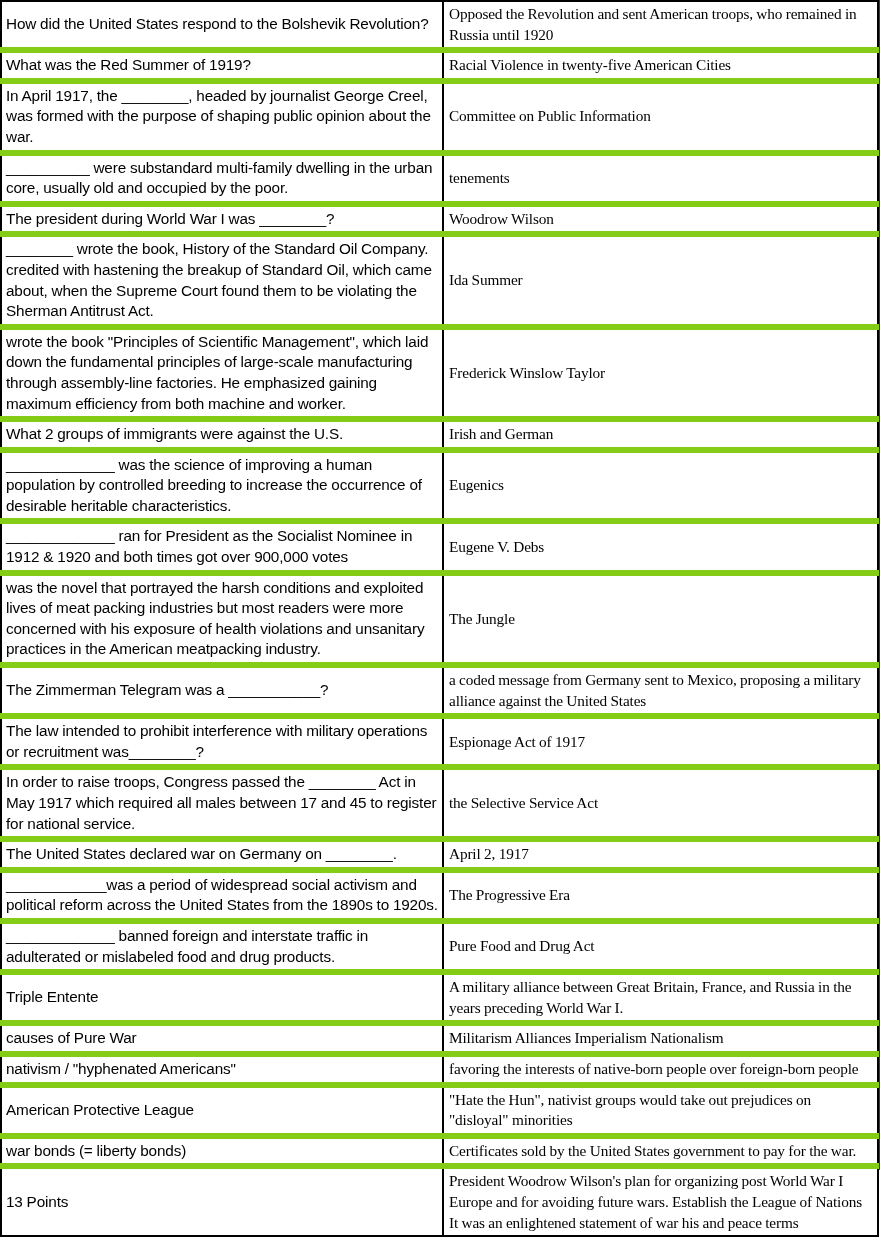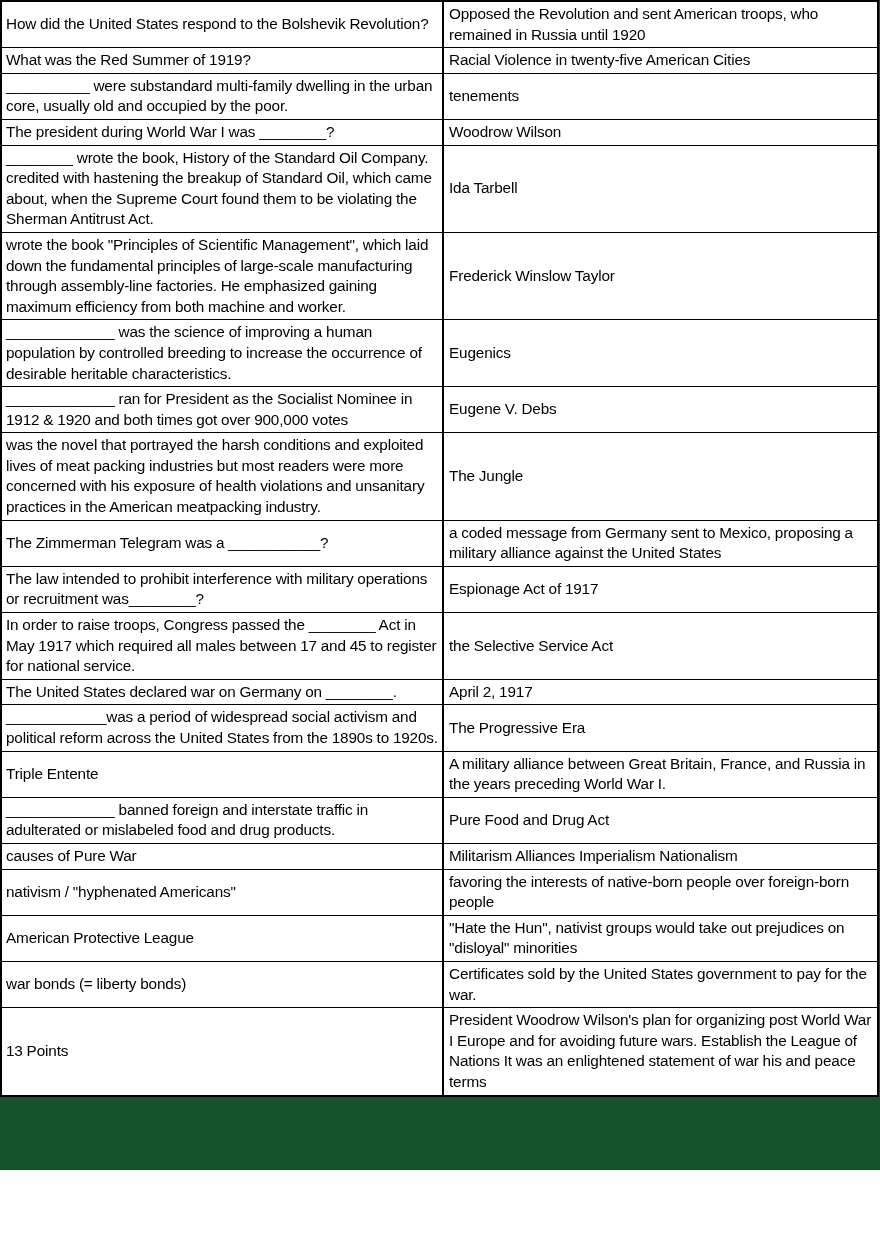--- a/index.html
+++ b/index.html
@@ -28,36 +28,37 @@
     margin: 0;
     border-top: 2px solid #000;
     border-left: 2px solid #000;
     border-right: 2px solid #000;
     border-bottom: 2px solid #000;
   }
   table.qa-table col.col-term { width: 442px; }
   table.qa-table col.col-def  { width: 435px; }
 
   table.qa-table td {
-    border-top: 1px solid #84cc16;
+    border-top: 6px solid #84cc16;
     border-bottom: 1px solid #000;
     border-right: 2px solid #000;
     vertical-align: middle;
     padding: 2px 4px 2px 4px;
     font-size: 15.3px;
     line-height: 20.6px;
     letter-spacing: -0.15px;
     word-spacing: -0.2px;
     font-family: "Liberation Sans", sans-serif;
     color: #000;
     background: #fff;
   }
   table.qa-table td.def-cell {
     border-right: none;
     padding-left: 5px;
+    font-family: Liberation Serif, serif;
   }
   table.qa-table tr td { }
   table.qa-table tr:first-child td { border-top: none; }
   table.qa-table tr:last-child td { border-bottom: none; }
 
   .cell-text {
     display: block;
     white-space: pre-wrap;
   }
 </style>
@@ -82,52 +83,68 @@
         <tr>
           <td class="term-cell">
             <span class="cell-text">What was the Red Summer of 1919?</span>
           </td>
           <td class="def-cell">
             <span class="cell-text">Racial Violence in twenty-five American Cities</span>
           </td>
         </tr>
         <tr>
           <td class="term-cell">
+            <span class="cell-text">In April 1917, the ________, headed by journalist George Creel, was formed with the purpose of shaping public opinion about the war.</span>
+          </td>
+          <td class="def-cell">
+            <span class="cell-text">Committee on Public Information</span>
+          </td>
+        </tr>
+        <tr>
+          <td class="term-cell">
             <span class="cell-text">__________ were substandard multi-family dwelling in the urban core, usually old and occupied by the poor.</span>
           </td>
           <td class="def-cell">
             <span class="cell-text">tenements</span>
           </td>
         </tr>
         <tr>
           <td class="term-cell">
             <span class="cell-text">The president during World War I was ________?</span>
           </td>
           <td class="def-cell">
             <span class="cell-text">Woodrow Wilson</span>
           </td>
         </tr>
         <tr>
           <td class="term-cell">
             <span class="cell-text">________ wrote the book, History of the Standard Oil Company. credited with hastening the breakup of Standard Oil, which came about, when the Supreme Court found them to be violating the Sherman Antitrust Act.</span>
           </td>
           <td class="def-cell">
-            <span class="cell-text">Ida Tarbell</span>
+            <span class="cell-text">Ida Summer</span>
           </td>
         </tr>
         <tr>
           <td class="term-cell">
             <span class="cell-text">wrote the book "Principles of Scientific Management", which laid down the fundamental principles of large-scale manufacturing through assembly-line factories. He emphasized gaining maximum efficiency from both machine and worker.</span>
           </td>
           <td class="def-cell">
             <span class="cell-text">Frederick Winslow Taylor</span>
           </td>
         </tr>
         <tr>
           <td class="term-cell">
+            <span class="cell-text">What 2 groups of immigrants were against the U.S.</span>
+          </td>
+          <td class="def-cell">
+            <span class="cell-text">Irish and German</span>
+          </td>
+        </tr>
+        <tr>
+          <td class="term-cell">
             <span class="cell-text">_____________ was the science of improving a human population by controlled breeding to increase the occurrence of desirable heritable characteristics.</span>
           </td>
           <td class="def-cell">
             <span class="cell-text">Eugenics</span>
           </td>
         </tr>
         <tr>
           <td class="term-cell">
             <span class="cell-text">_____________ ran for President as the Socialist Nominee in 1912 &amp; 1920 and both times got over 900,000 votes</span>
           </td>
@@ -178,32 +195,32 @@
         <tr>
           <td class="term-cell">
             <span class="cell-text">____________was a period of widespread social activism and political reform across the United States from the 1890s to 1920s.</span>
           </td>
           <td class="def-cell">
             <span class="cell-text">The Progressive Era</span>
           </td>
         </tr>
         <tr>
           <td class="term-cell">
+            <span class="cell-text">_____________ banned foreign and interstate traffic in adulterated or mislabeled food and drug products.</span>
+          </td>
+          <td class="def-cell">
+            <span class="cell-text">Pure Food and Drug Act</span>
+          </td>
+        </tr>
+        <tr>
+          <td class="term-cell">
             <span class="cell-text">Triple Entente</span>
           </td>
           <td class="def-cell">
             <span class="cell-text">A military alliance between Great Britain, France, and Russia in the years preceding World War I.</span>
-          </td>
-        </tr>
-        <tr>
-          <td class="term-cell">
-            <span class="cell-text">_____________ banned foreign and interstate traffic in adulterated or mislabeled food and drug products.</span>
-          </td>
-          <td class="def-cell">
-            <span class="cell-text">Pure Food and Drug Act</span>
           </td>
         </tr>
         <tr>
           <td class="term-cell">
             <span class="cell-text">causes of Pure War</span>
           </td>
           <td class="def-cell">
             <span class="cell-text">Militarism Alliances Imperialism Nationalism</span>
           </td>
         </tr>

